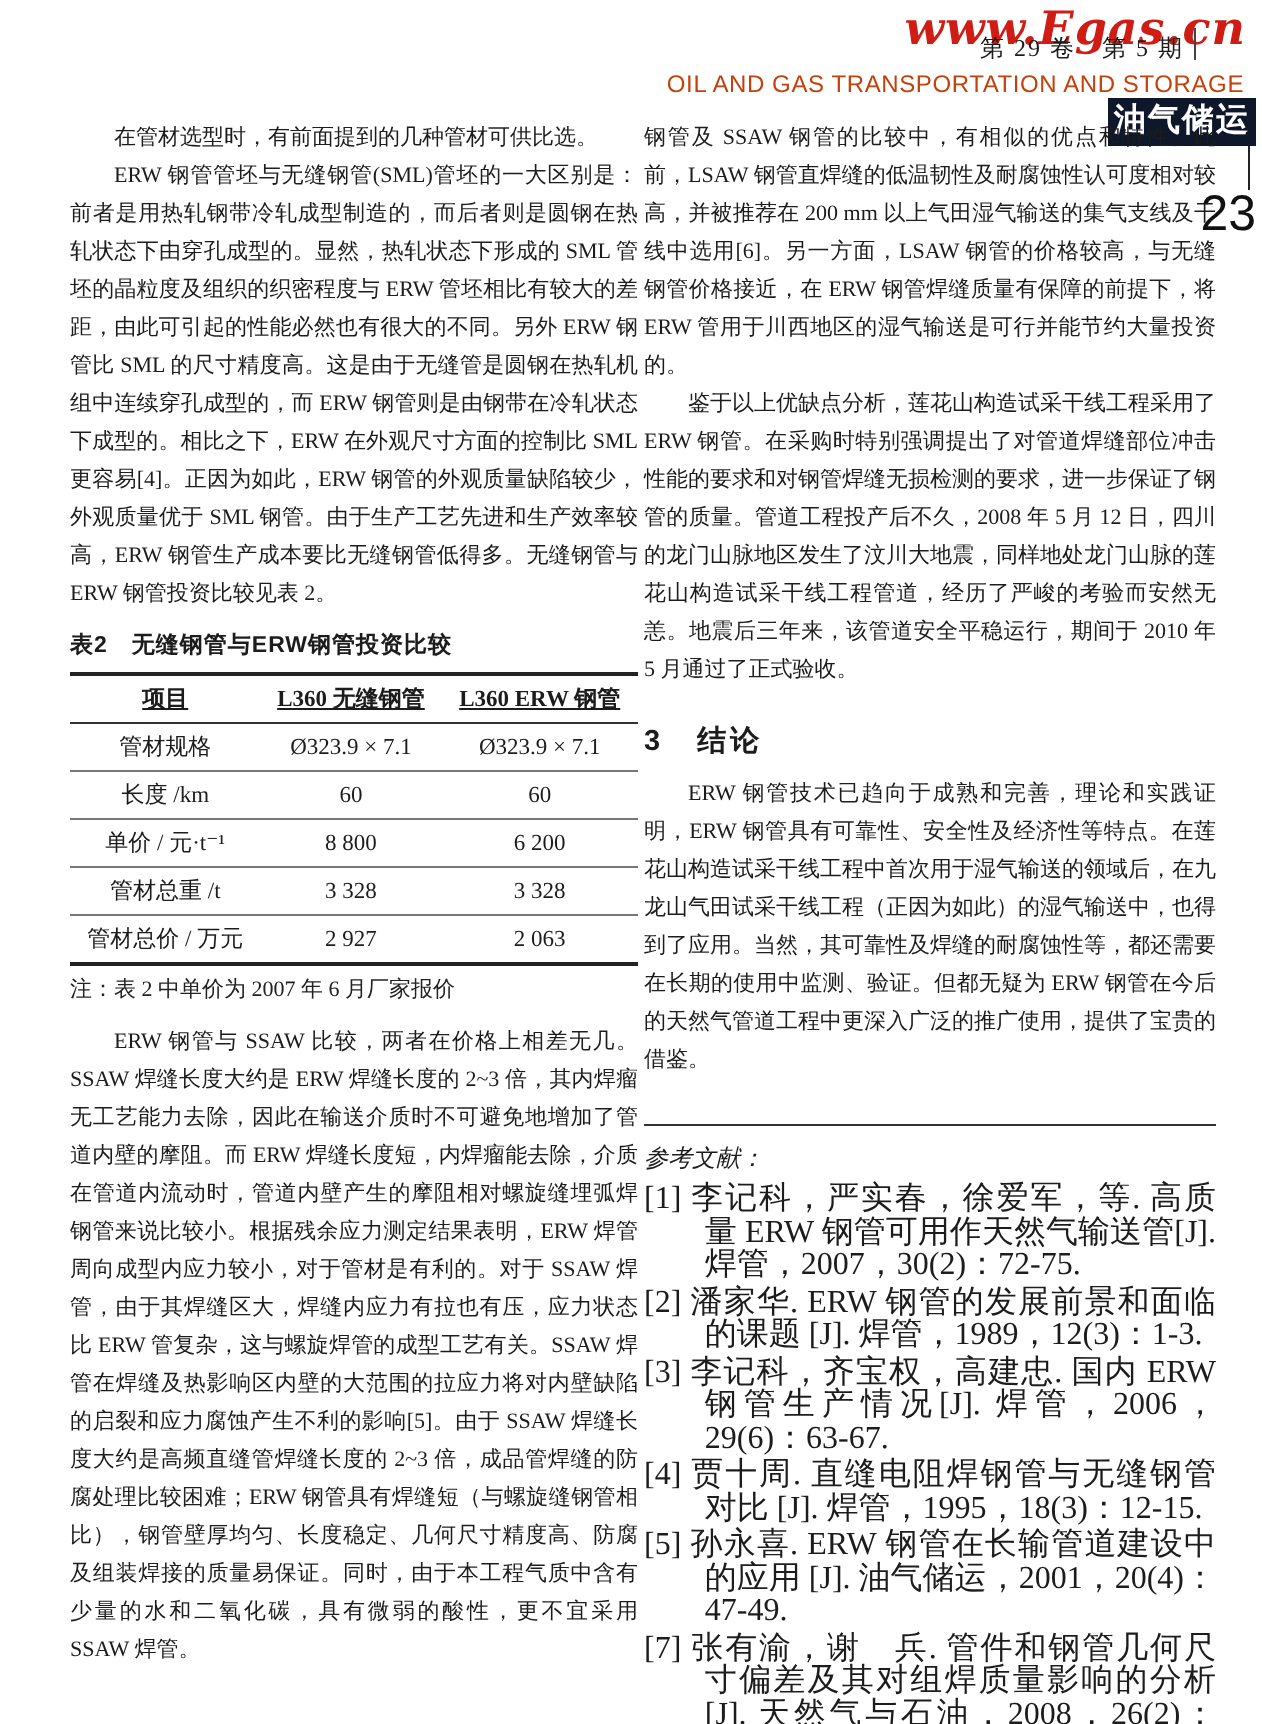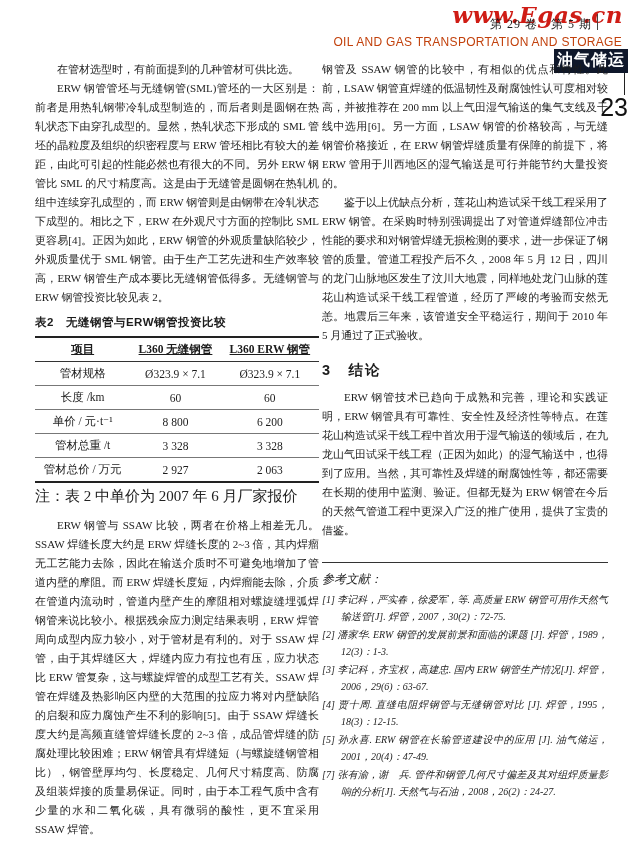--- a/index.html
+++ b/index.html
@@ -76,35 +76,35 @@
     font-size: 11.5px;
     border-top: 2px solid #222; border-bottom: 2px solid #222;
   }
   table.invest th, table.invest td {
     text-align: center; padding: 4px 2px;
     border-bottom: 1px solid #777;
     font-weight: normal;
   }
   table.invest thead th { border-bottom: 1px solid #333; font-weight: bold; text-decoration: underline; }
   table.invest tbody tr:last-child td { border-bottom: none; }
-  .table-note { font-size: 15px; margin-top: 4px; color: #222; }
+  .table-note { font-size: 11px; margin-top: 4px; color: #222; }
 
   
   .section-heading {
     font-family: "Liberation Sans", sans-serif;
     font-weight: bold; font-size: 14.5px;
     margin: 16px 0 8px 0; letter-spacing: 2px;
   }
 
   
   .ref-rule { border: none; border-top: 1px solid #333; margin: 22px 0 8px 0; width: 100%; }
   .ref-heading { font-size: 12px; font-style: italic; margin-bottom: 4px; }
   .ref-list { list-style: none; }
   .ref-item {
-    font-size: 10px; line-height: 16.5px; font-style: italic;
+    font-size: 16px; line-height: 16.5px; 
     text-align: justify;
     padding-left: 1.9em; text-indent: -1.9em;
     margin-bottom: 2px;
   }
 </style>
 </head>
 <body>
 
 <div class="watermark">www.Egas.cn</div>
 

